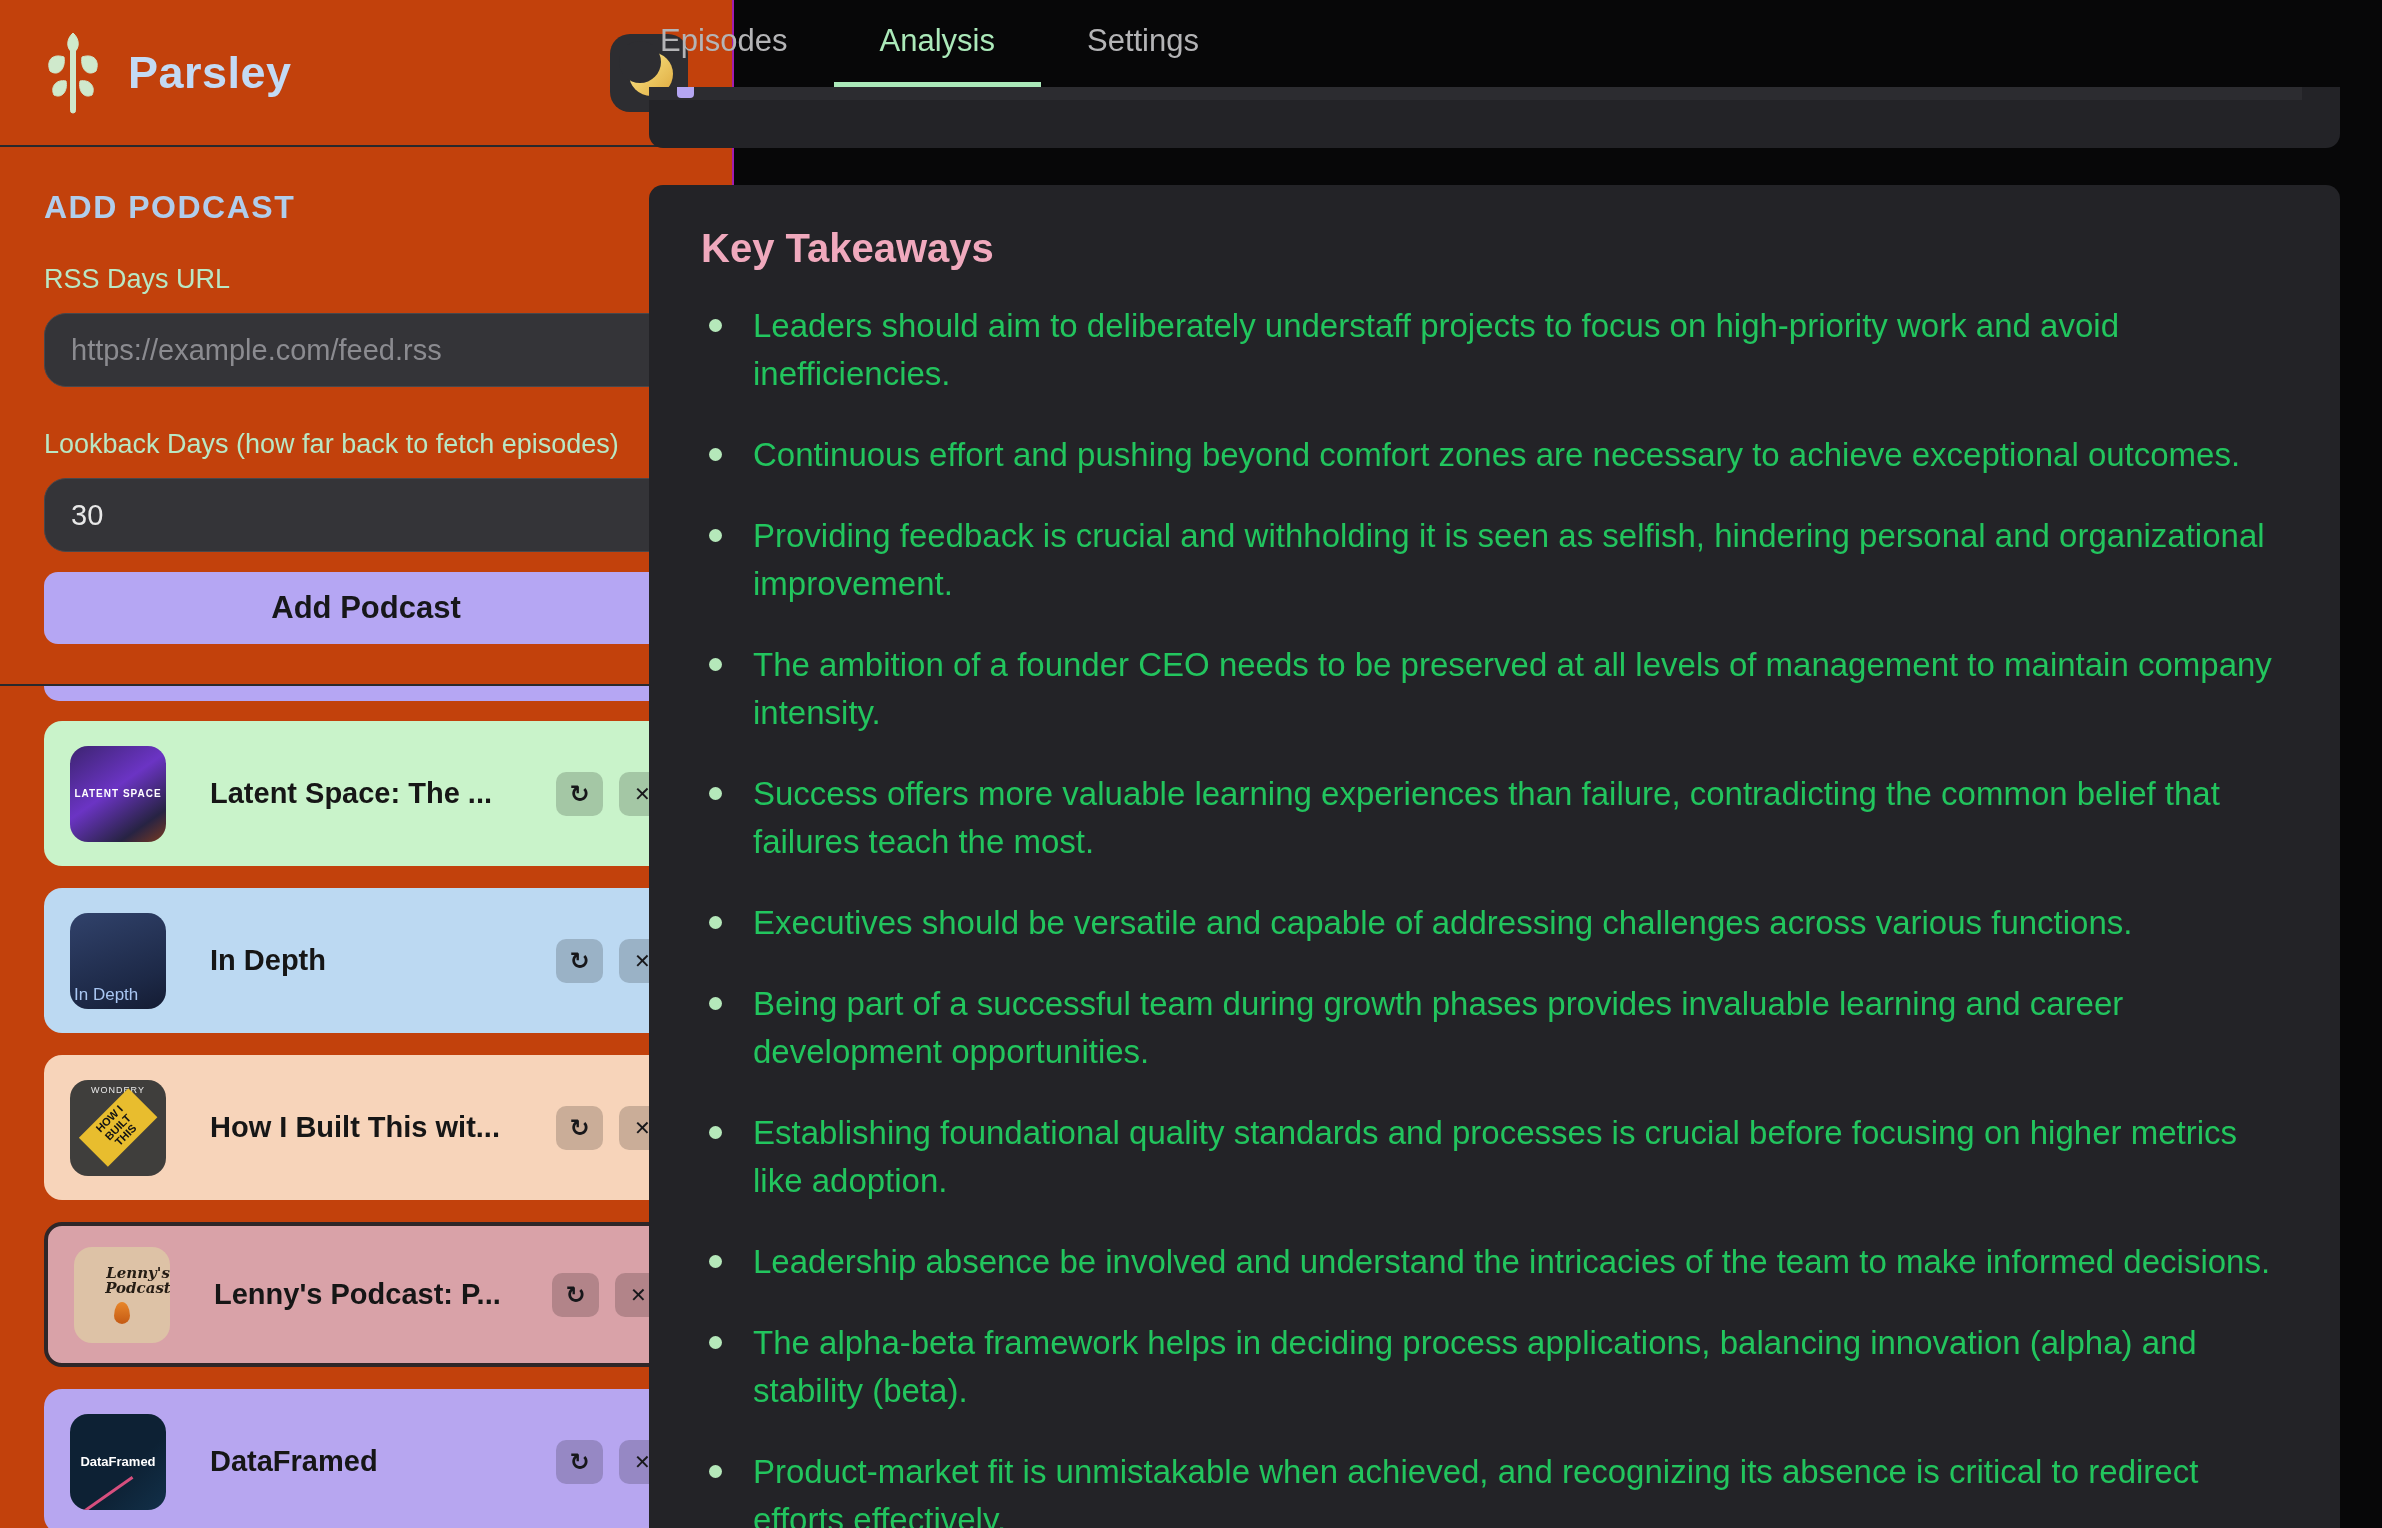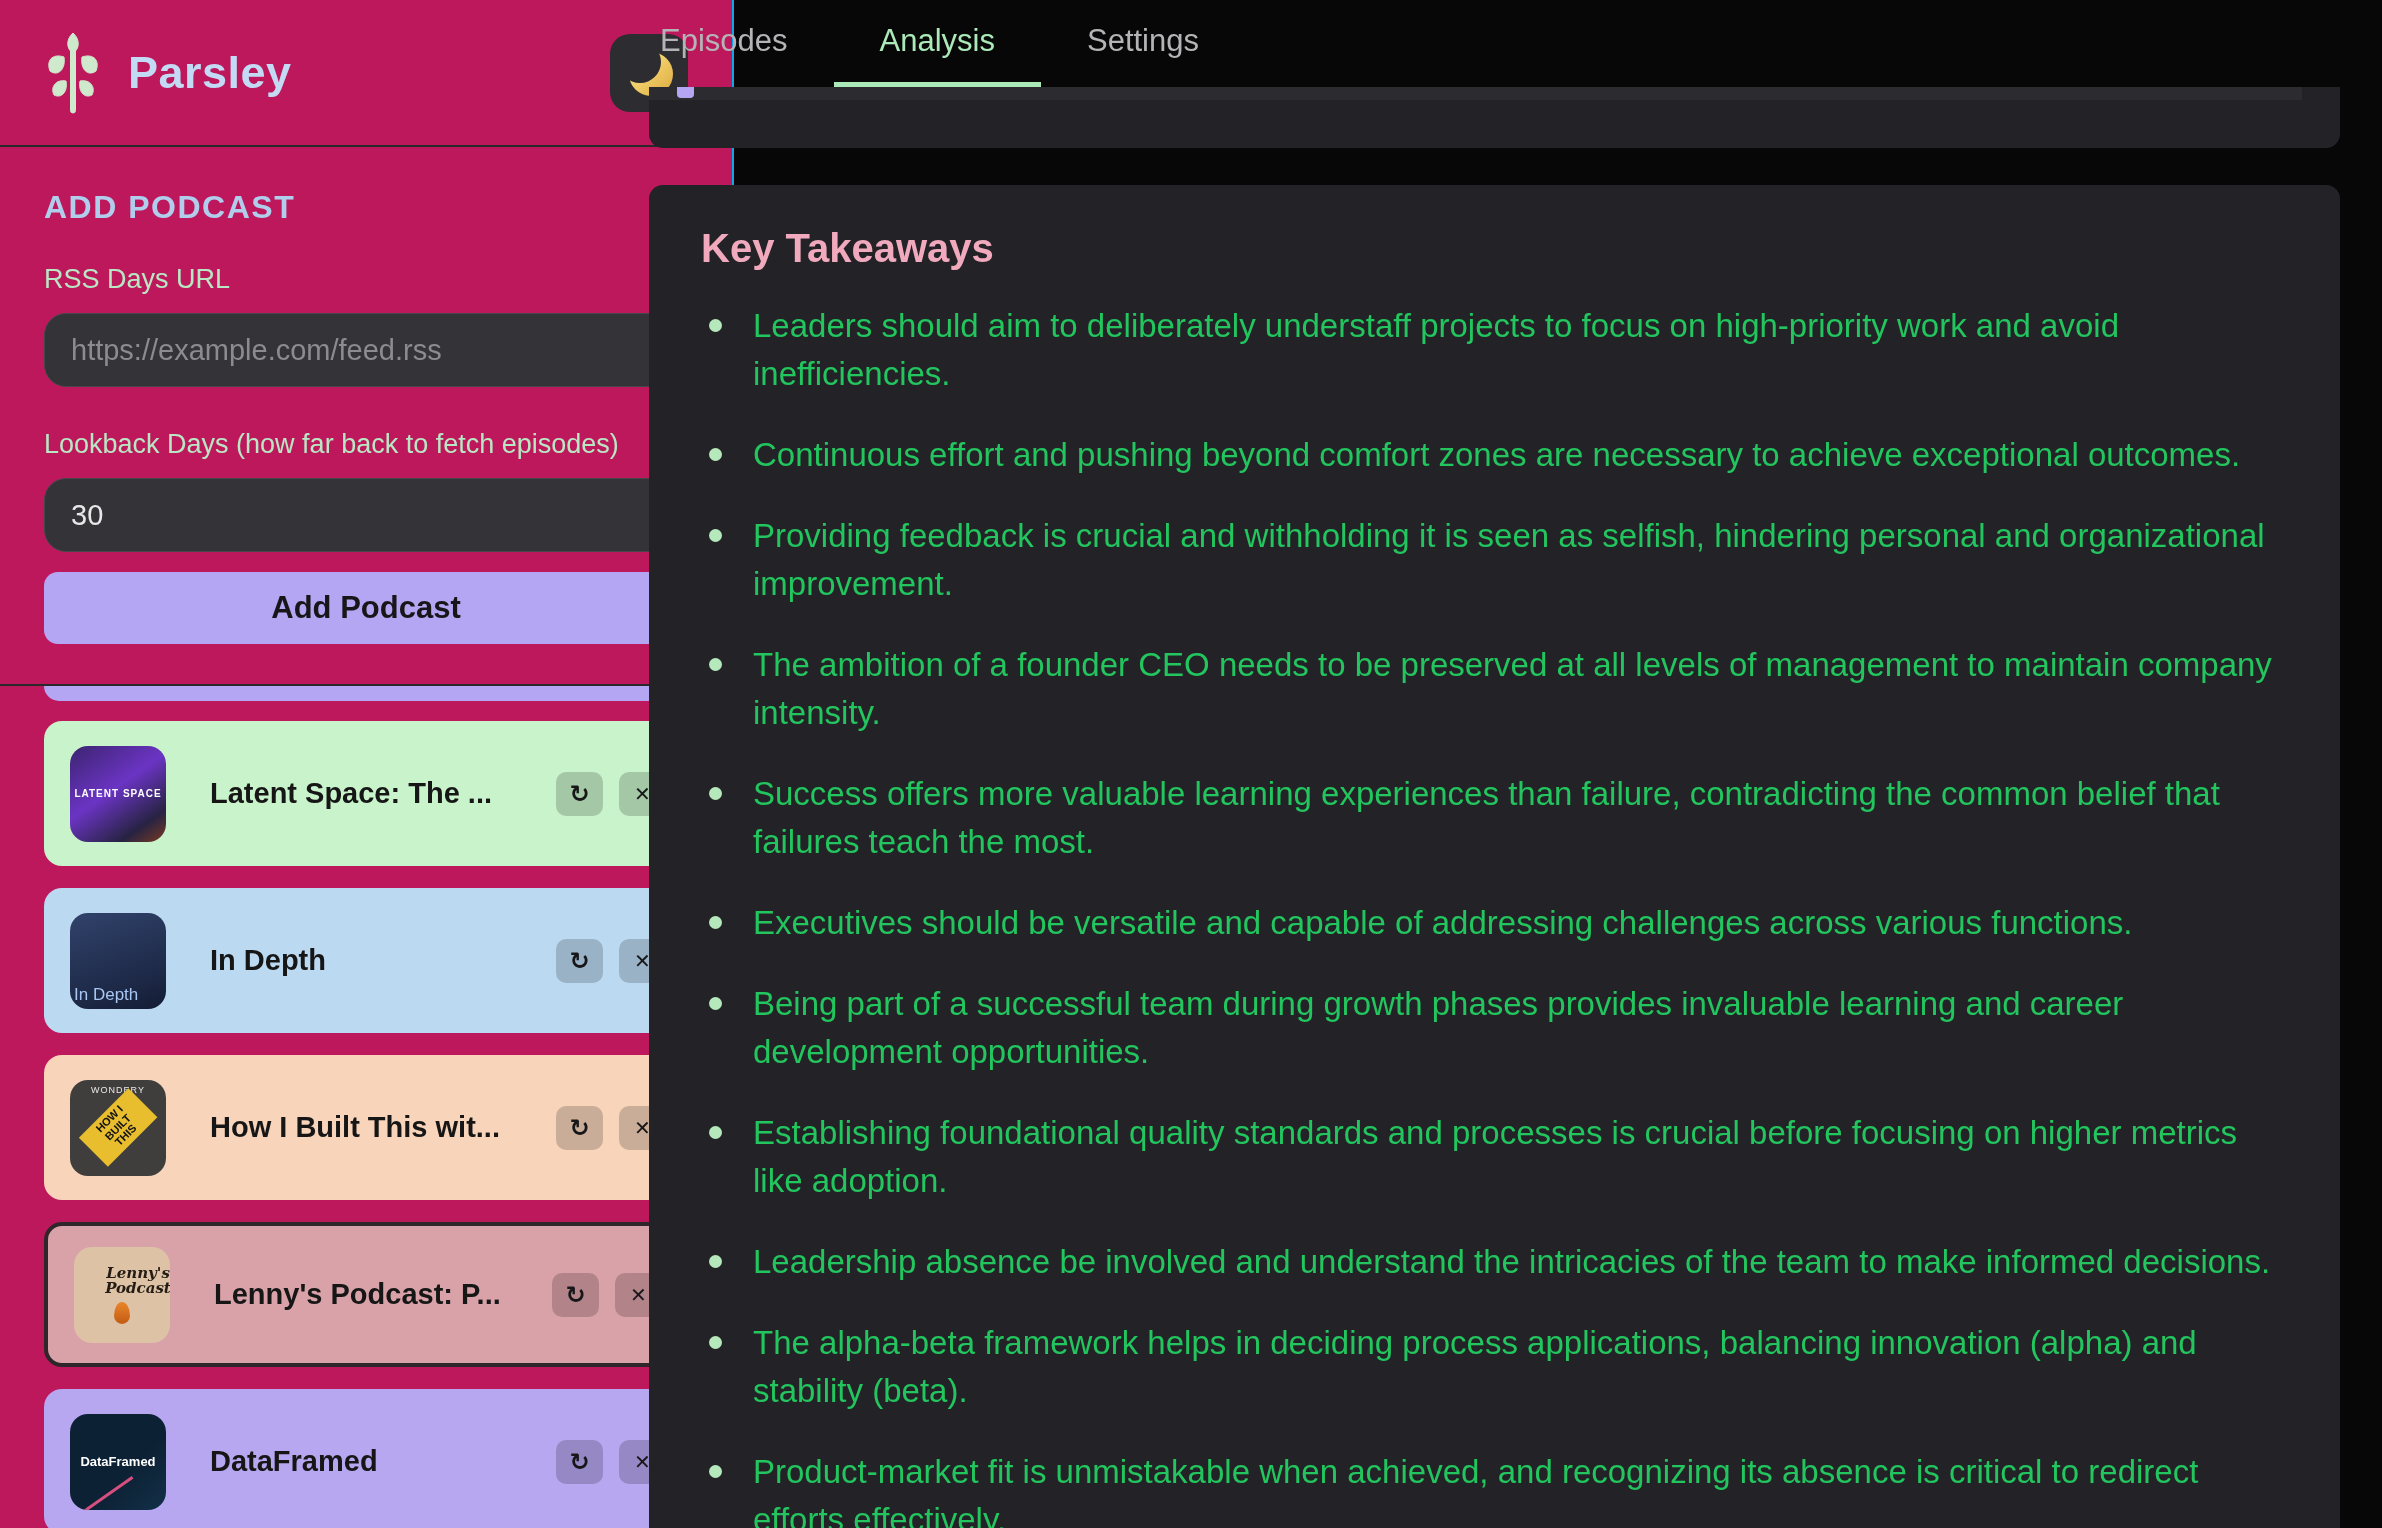--- a/index.html
+++ b/index.html
@@ -7,21 +7,21 @@
   body {
     background:#070708;
     font-family:"Liberation Sans","DejaVu Sans",sans-serif;
     overflow:hidden; position:relative;
     color:#e3e3e3;
   }
 
   
   .sidebar {
     position:absolute; left:0; top:0; width:734px; height:100%;
-    background:#be185d; border-right:2px solid #0ea5e9;
+    background:#c2410c; border-right:2px solid #a21caf;
   }
   .side-header {
     height:147px; border-bottom:2px solid #29292c;
     display:flex; align-items:center; padding:0 44px;
   }
   .logo-icon { width:58px; height:84px; flex:none; }
   .app-title {
     font-size:45px; font-weight:700; color:#c3daf4; margin-left:26px;
     letter-spacing:0.5px;
   }

